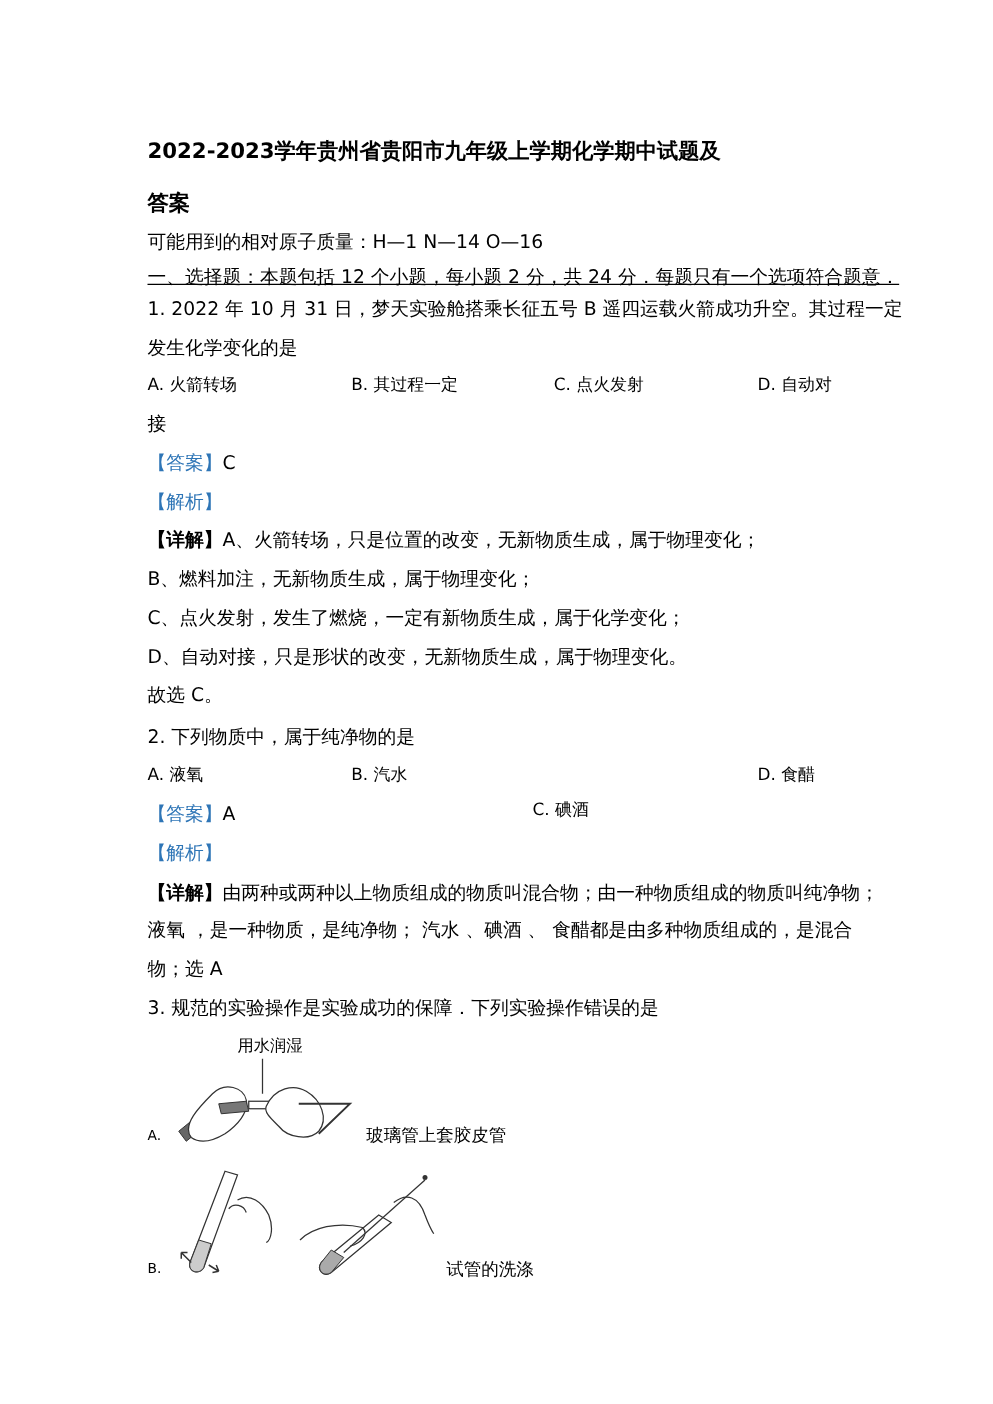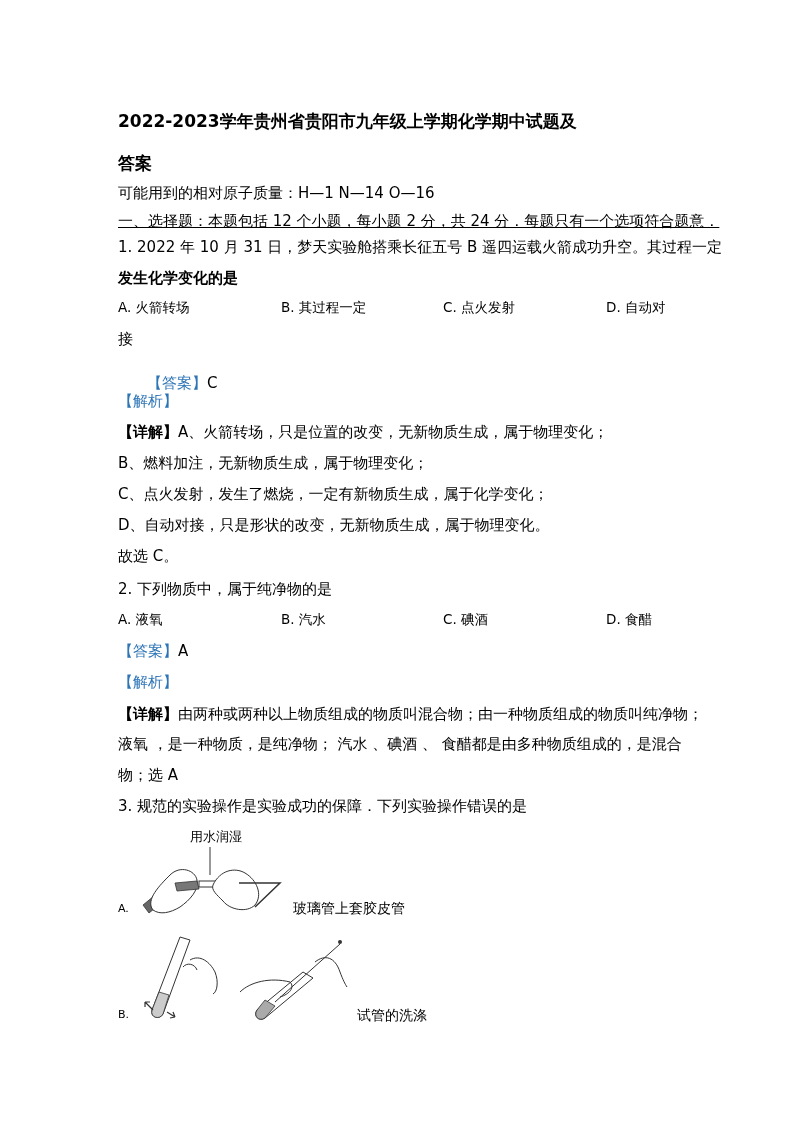--- a/index.html
+++ b/index.html
@@ -25,45 +25,45 @@
 
 <div class="title">
   <div>2022-2023学年贵州省贵阳市九年级上学期化学期中试题及</div>
   <div>答案</div>
 </div>
 
 <div class="line" style="top:184px;">可能用到的相对原子质量：H—1  N—14  O—16</div>
 <div class="line" style="top:212px;text-decoration:underline;">一、选择题：本题包括 12 个小题，每小题 2 分，共 24 分．每题只有一个选项符合题意．</div>
 
 <div class="line" style="top:238px;">1. 2022 年 10 月 31 日，梦天实验舱搭乘长征五号 B 遥四运载火箭成功升空。其过程一定</div>
-<div class="line" style="top:269px;font-weight:bold;">发生化学变化的是</div>
+<div class="line" style="top:269px;">发生化学变化的是</div>
 <div class="opts" style="top:299px;">
   <span class="opt" style="left:0px;">A. 火箭转场</span>
   <span class="opt" style="left:163px;">B. 其过程一定</span>
   <span class="opt" style="left:325px;">C. 点火发射</span>
   <span class="opt" style="left:488px;">D. 自动对</span>
 </div>
 <div class="line" style="top:330px;">接</div>
-<div class="line" style="top:374px;margin-left:29px;">
+<div class="line" style="top:361px;">
   <span class="tag">【答案】</span><span>C</span>
 </div>
 <div class="line tag" style="top:392px;">【解析】</div>
 <div class="line" style="top:423px;">
   <span class="btag">【详解】</span><span>A、火箭转场，只是位置的改变，无新物质生成，属于物理变化；</span>
 </div>
 <div class="line" style="top:454px;">B、燃料加注，无新物质生成，属于物理变化；</div>
 <div class="line" style="top:485px;">C、点火发射，发生了燃烧，一定有新物质生成，属于化学变化；</div>
 <div class="line" style="top:516px;">D、自动对接，只是形状的改变，无新物质生成，属于物理变化。</div>
 <div class="line" style="top:547px;">故选 C。</div>
 
 <div class="line" style="top:580px;">2. 下列物质中，属于纯净物的是</div>
 <div class="opts" style="top:611px;">
   <span class="opt" style="left:0px;">A. 液氧</span>
   <span class="opt" style="left:163px;">B. 汽水</span>
-  <span class="opt" style="left:325px;">C. 碘酒</span>
+  <span class="opt" style="left:308px;margin-top:28px;">C. 碘酒</span>
   <span class="opt" style="left:488px;">D. 食醋</span>
 </div>
 <div class="line" style="top:642px;">
   <span class="tag">【答案】</span><span>A</span>
 </div>
 <div class="line tag" style="top:673px;">【解析】</div>
 <div class="line" style="top:705px;">
   <span class="btag">【详解】</span><span>由两种或两种以上物质组成的物质叫混合物；由一种物质组成的物质叫纯净物；</span>
 </div>
 <div class="line" style="top:735px;">液氧 ，是一种物质，是纯净物；    汽水 、碘酒 、 食醋都是由多种物质组成的，是混合</div>

